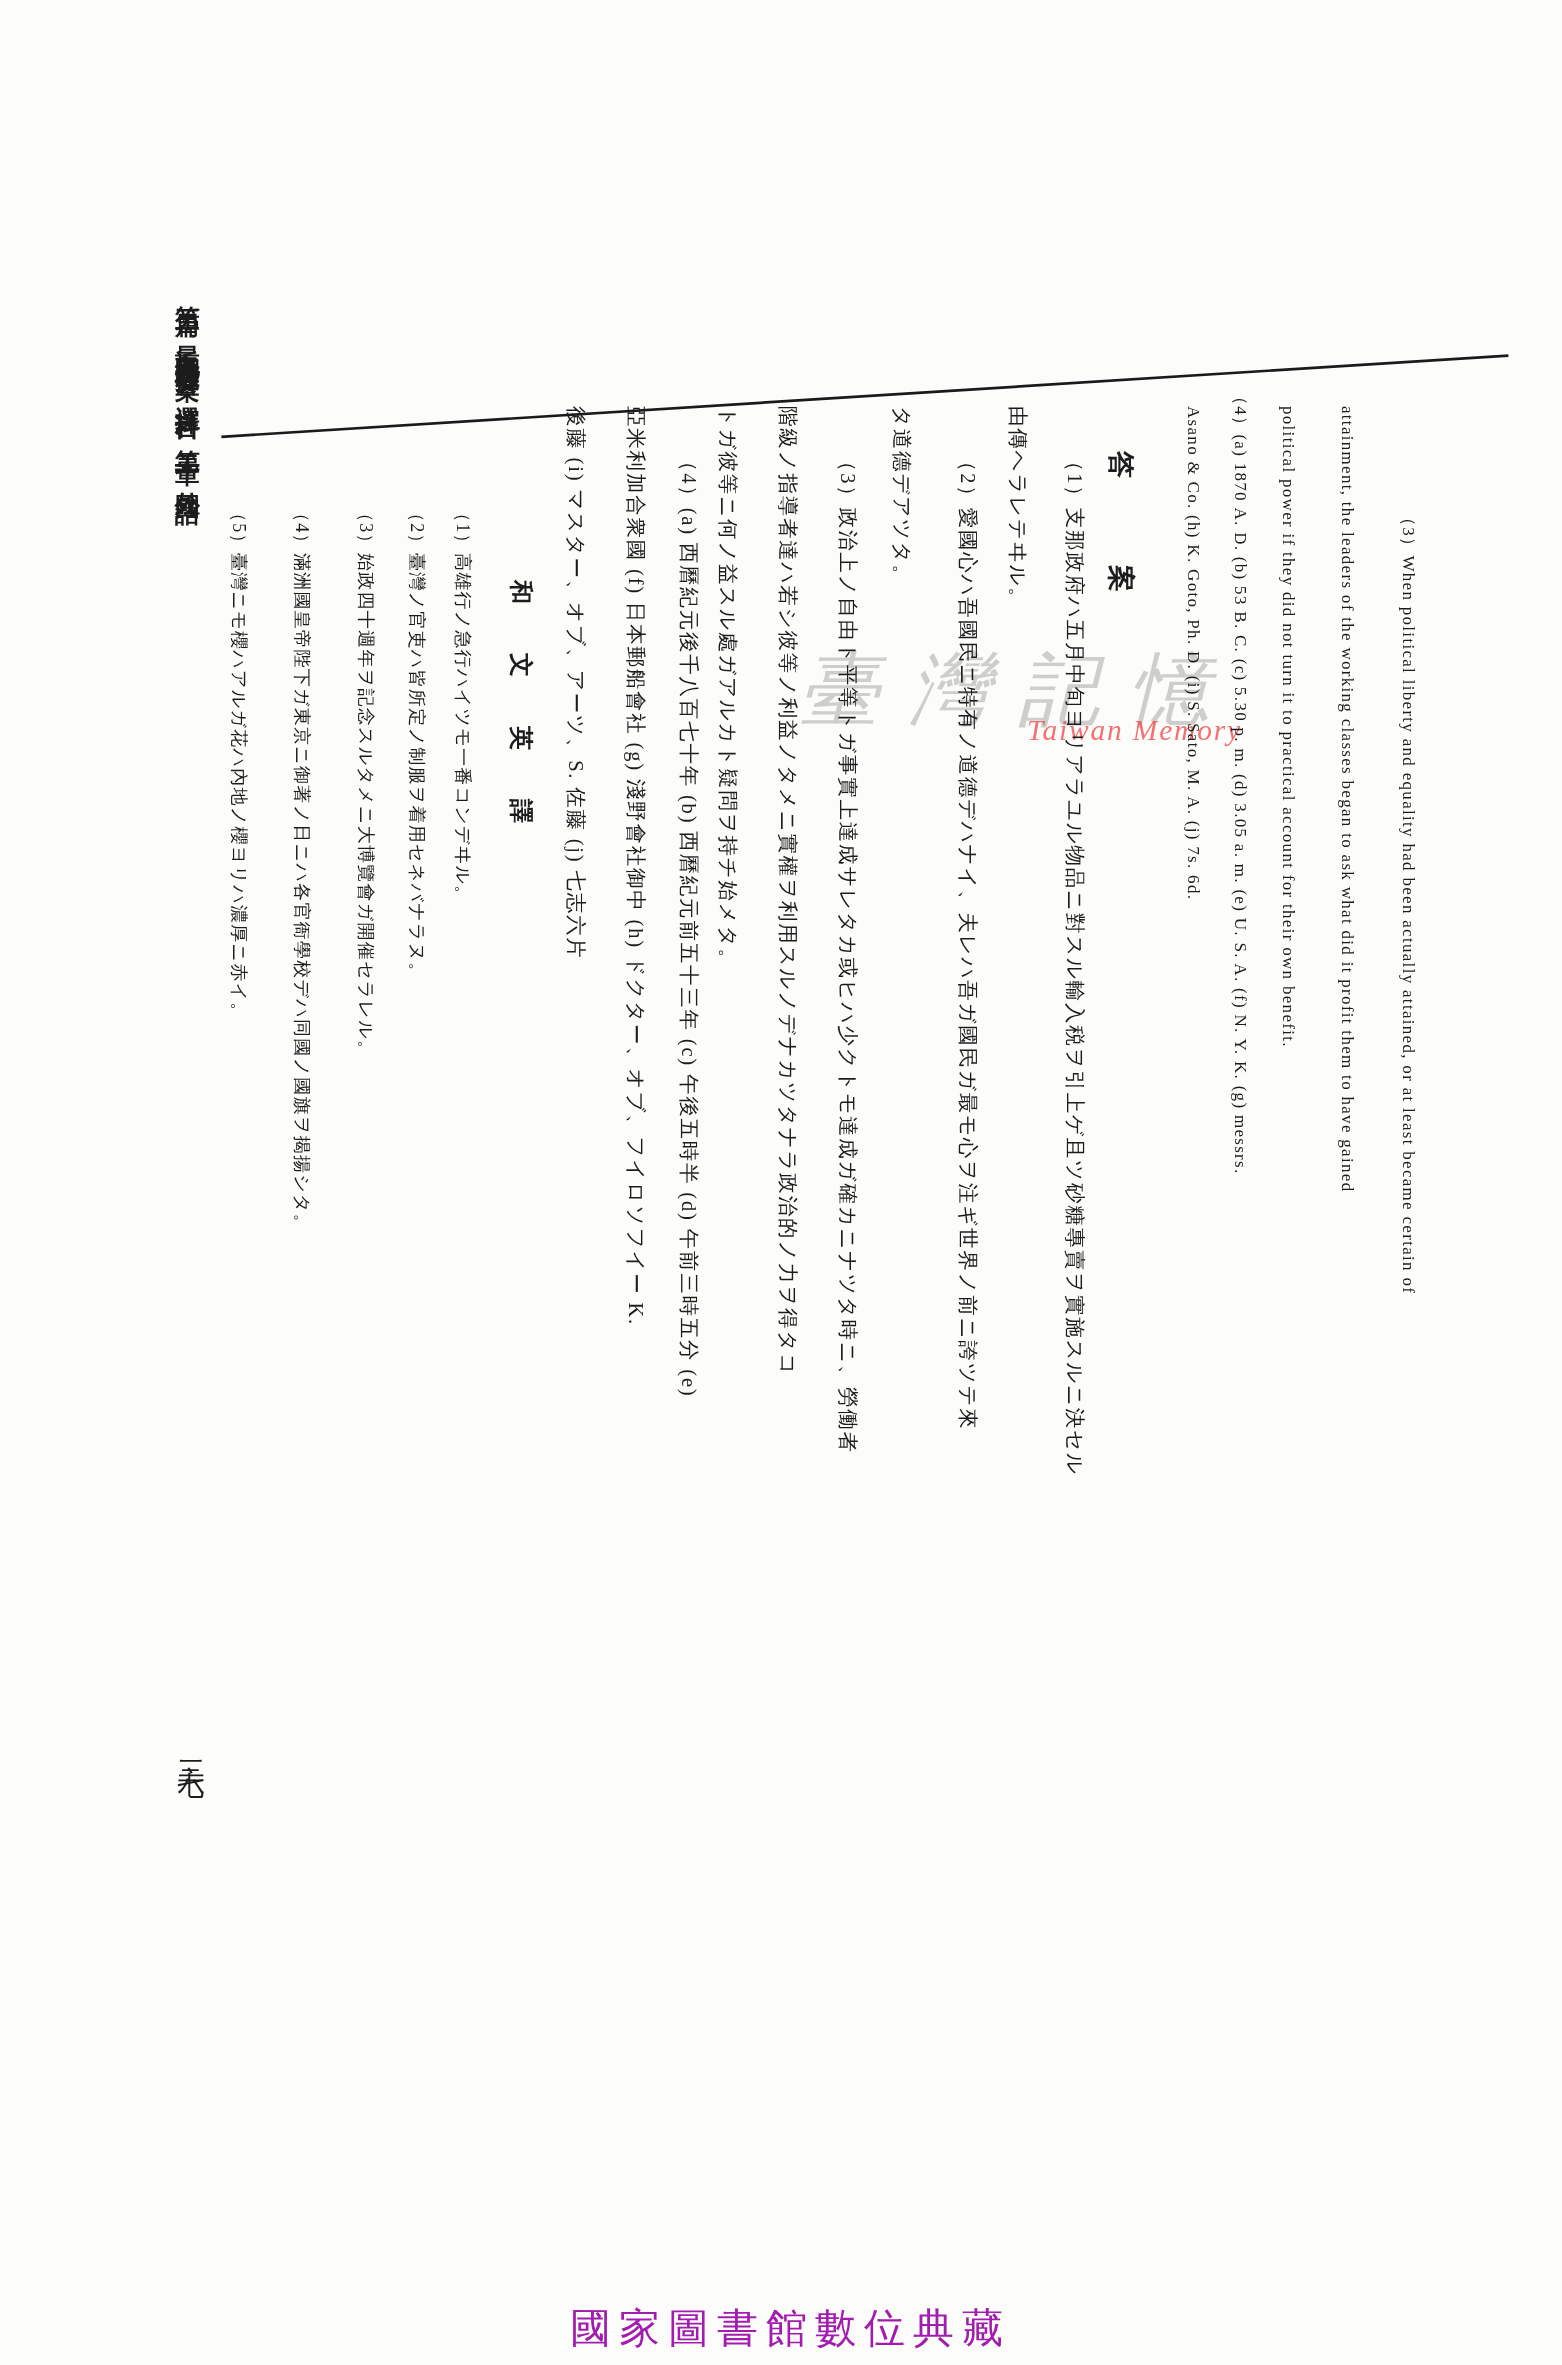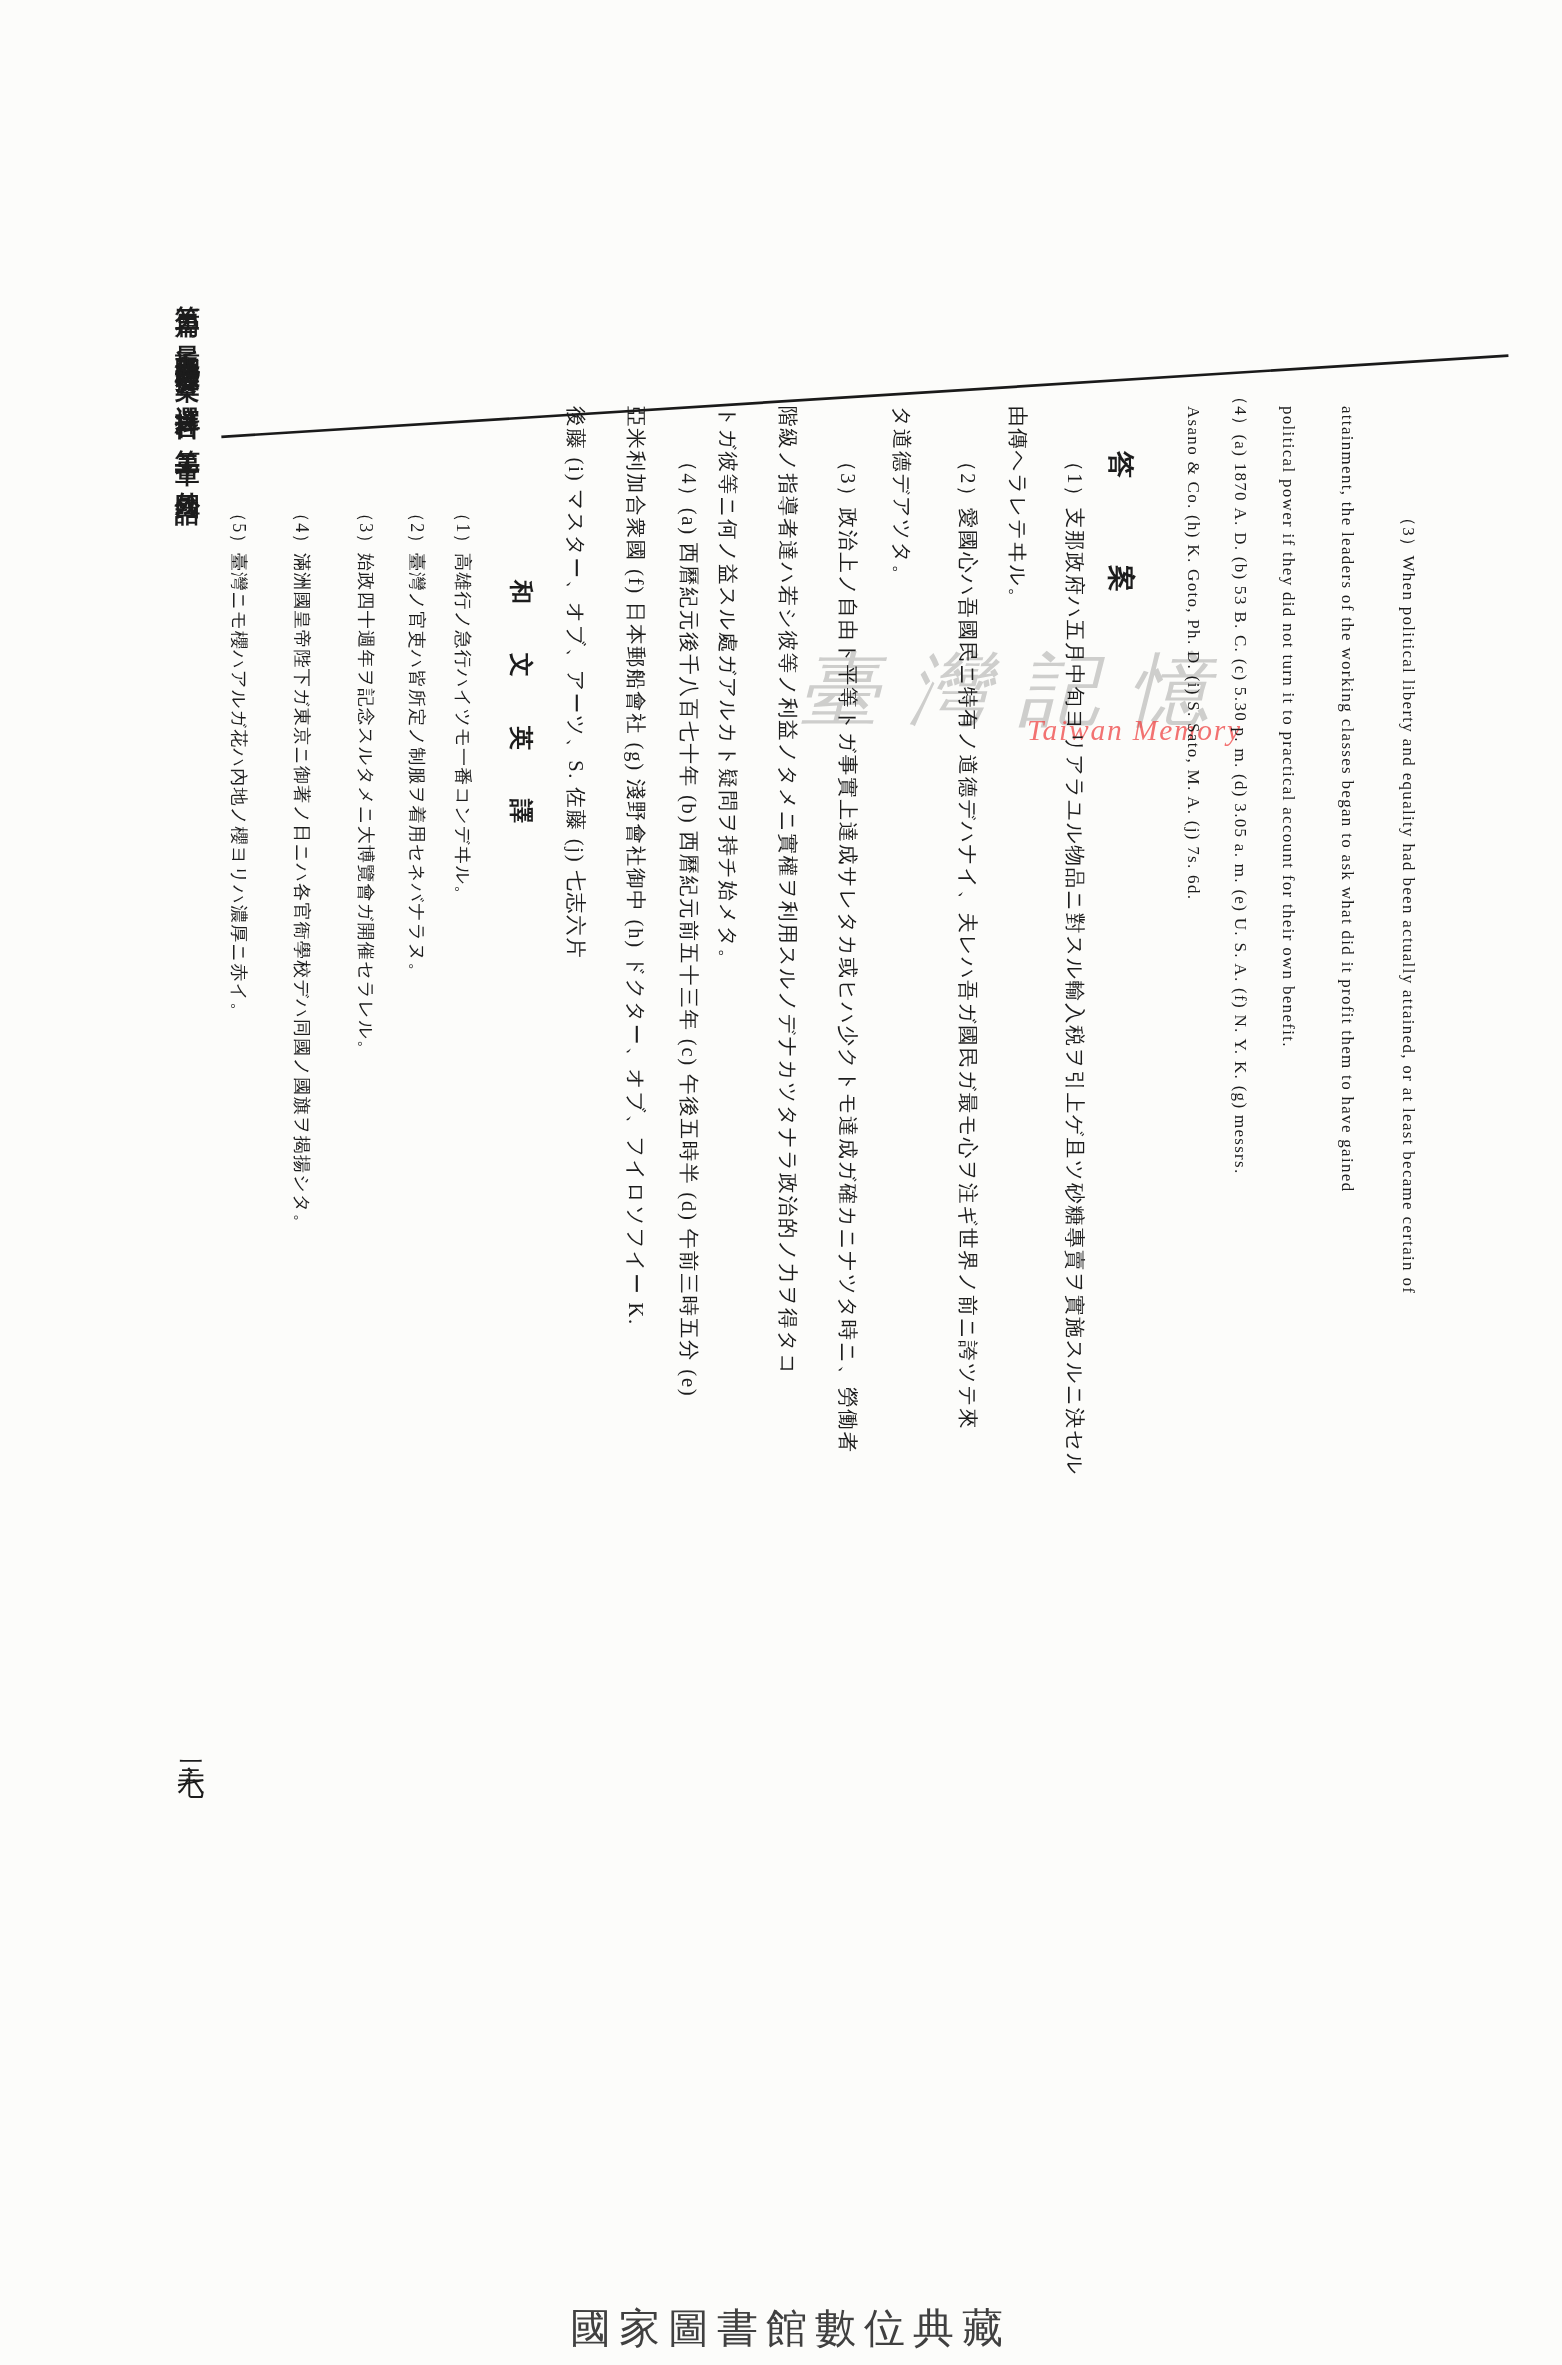--- a/index.html
+++ b/index.html
@@ -97,16 +97,16 @@
   <div class="vcol jpn" style="left:565px;top:406px;">後藤 (i) マスター、オブ、アーツ、S. 佐藤 (j) 七志六片</div>
 
   <div class="vcol trans-title" style="left:509px;top:580px;">和　文　英　譯</div>
 
   <div class="vcol jpn-item" style="left:454px;top:504px;">（1）高雄行ノ急行ハイツモ一番コンデヰル。</div>
   <div class="vcol jpn-item" style="left:408px;top:504px;">（2）臺灣ノ官吏ハ皆所定ノ制服ヲ着用セネバナラヌ。</div>
   <div class="vcol jpn-item" style="left:357px;top:504px;">（3）始政四十週年ヲ記念スルタメニ大博覽會ガ開催セラレル。</div>
   <div class="vcol jpn-item" style="left:293px;top:504px;">（4）滿洲國皇帝陛下ガ東京ニ御著ノ日ニハ各官衙學校デハ同國ノ國旗ヲ揭揚シタ。</div>
   <div class="vcol jpn-item" style="left:230px;top:504px;">（5）臺灣ニモ櫻ハアルガ花ハ內地ノ櫻ヨリハ濃厚ニ赤イ。</div>
 
-  <div class="footer-caption" style="left:570px;top:2301px;color:#404040;">國家圖書館數位典藏</div>
+  <div class="footer-caption" style="left:570px;top:2301px;color:#a21caf;">國家圖書館數位典藏</div>
 
 </div>
 
 
 </body></html>

